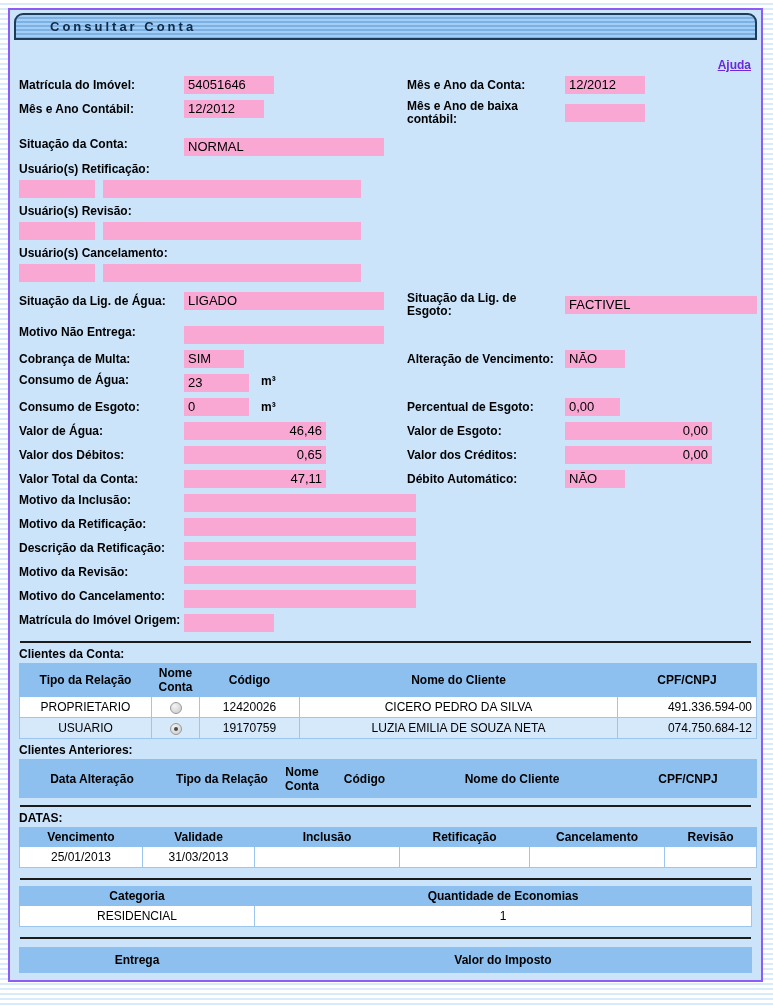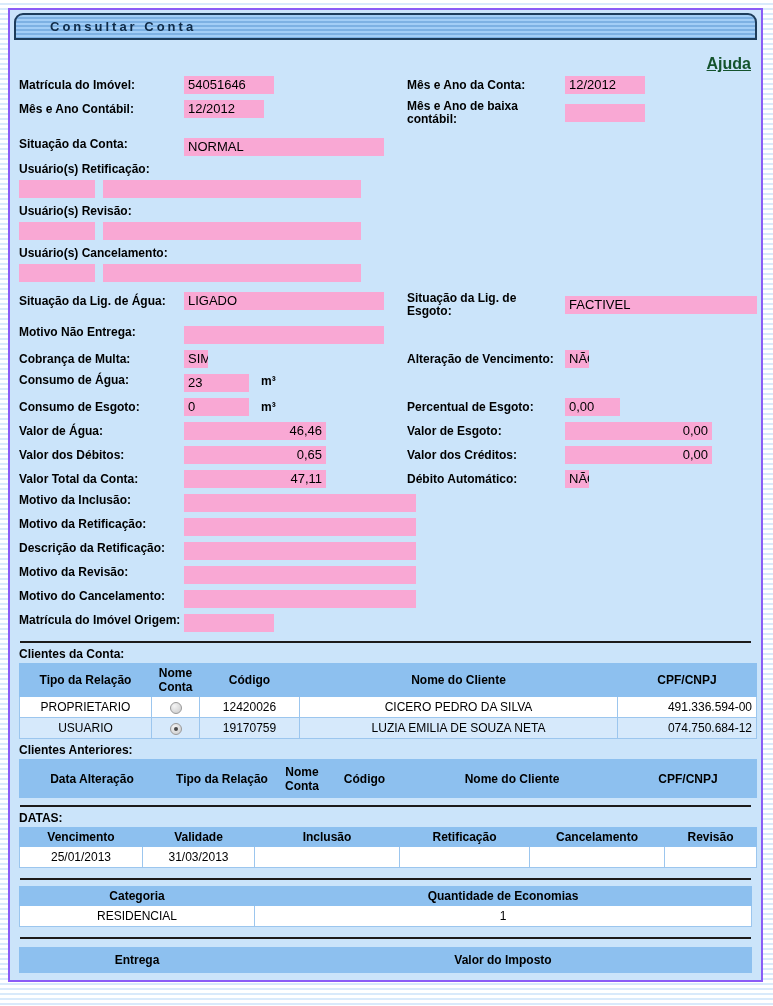--- a/index.html
+++ b/index.html
@@ -22,34 +22,34 @@
     border:2px solid #1d3c5a;
     border-radius:9px 9px 0 0;
     background:repeating-linear-gradient(180deg, #a3cef6 0px, #a3cef6 2px, #7db1e3 2px, #7db1e3 4px);
     display:flex; align-items:center;
   }
   .tab-title {
     margin-left:34px; font-size:13px; font-weight:bold; letter-spacing:3px; color:#0f2a46;
   }
   .inner { padding:0 9px; }
   .help-row { text-align:right; margin:15px 1px 6px 0; height:15px; }
-  .help-link { color:#14532d; font-weight:bold; font-size:16px; text-decoration:underline; cursor:pointer; }
+  .help-link { color:#6d28d9; font-weight:bold; font-size:12px; text-decoration:underline; cursor:pointer; }
 
   
   .frow { display:flex; align-items:flex-start; margin:4px 0; min-height:20px; }
   .half { display:flex; align-items:center; width:388px; flex:none; }
   .lbl { width:165px; flex:none; font-weight:bold; font-size:12px; color:#000; line-height:13px; }
   .rlbl { width:150px; flex:none; font-weight:bold; font-size:12px; color:#000; line-height:13px; }
   .fld {
     background:#f9a8d4; font-size:13px; color:#000;
     height:18px; line-height:16px; padding:1px 4px;
     white-space:nowrap; overflow:hidden; border:0; display:block;
   }
   .fr { text-align:right; }
-  .w40{width:24px;} .w55{width:55px;} .w65{width:65px;} .w75{width:76px;}
+  .w40{width:60px;} .w55{width:55px;} .w65{width:65px;} .w75{width:76px;}
   .w78{width:80px;} .w88{width:90px;} .w90{width:90px;} .w140{width:142px;}
   .w145{width:147px;} .w190{width:192px;} .w200{width:200px;} .w230{width:232px;} .w255{width:258px;}
   .unit { font-weight:bold; font-size:12px; margin-left:12px; }
   .pairlabel { margin:6px 0 2px 0; }
   .gap2 { margin-left:8px; }
 
   .divider { height:2px; background:#1b1b1b; margin:7px 1px 4px 1px; }
 
   .section-label { font-weight:bold; font-size:12px; margin:3px 0 2px 0; }
 

